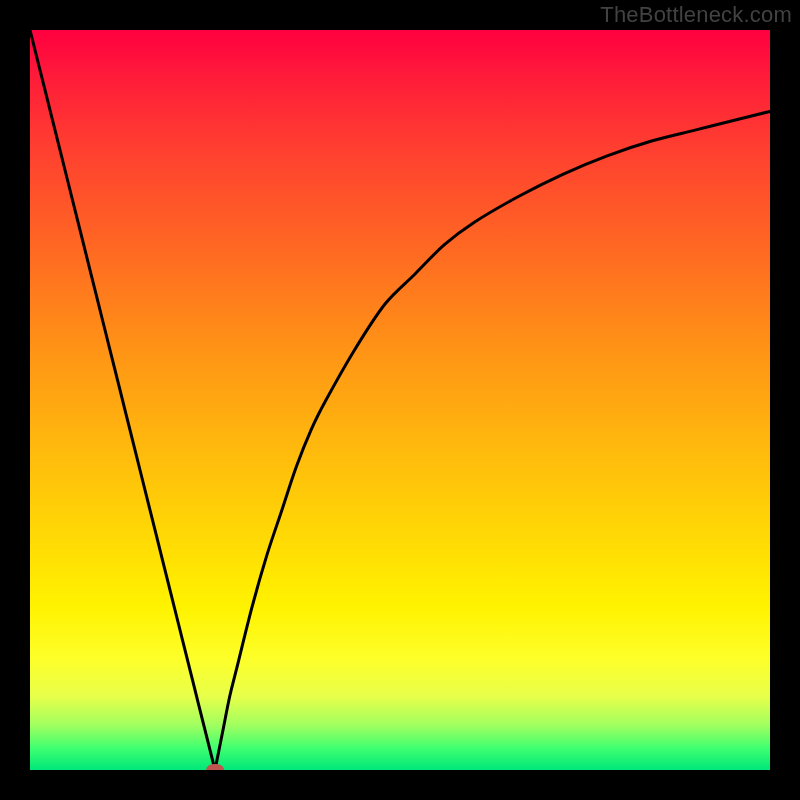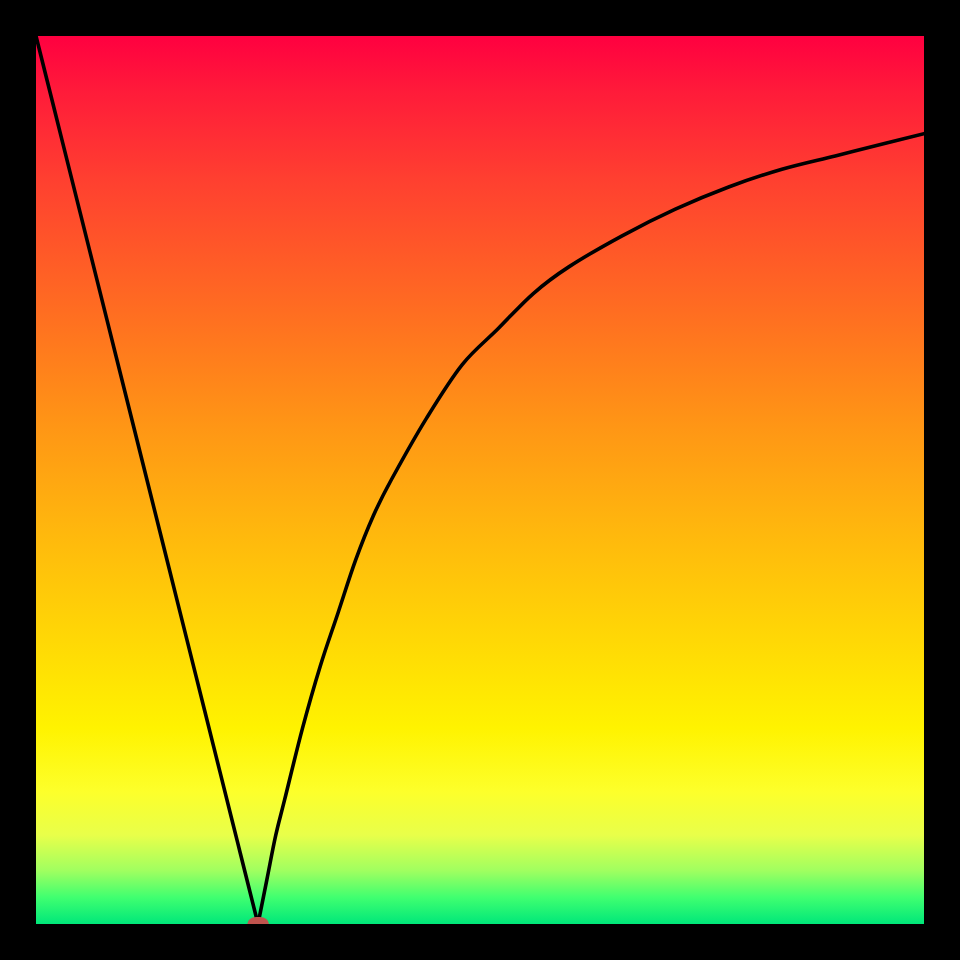--- a/index.html
+++ b/index.html
@@ -67,20 +67,21 @@
     background: #c0544e;
     border-radius: 50% / 60%;
     transform: translate(-50%, -50%);
   }
 </style>
 </head>
 <body>
 
 <div class="frame">
 
+  <div class="watermark">TheBottleneck.com</div>
 
   <div class="plot-area">
     <div class="gradient"></div>
 
     <svg class="curve" viewBox="0 0 740 740" preserveAspectRatio="none">
       <path id="left-path" fill="none" stroke="#000000" stroke-width="3" stroke-linecap="round" stroke-linejoin="round" d="M0.00,0.00 C 2.47,9.87 9.87,39.47 14.80,59.20 C 19.73,78.93 24.67,98.67 29.60,118.40 C 34.53,138.13 39.47,157.87 44.40,177.60 C 49.33,197.33 54.27,217.07 59.20,236.80 C 64.13,256.53 69.07,276.27 74.00,296.00 C 78.93,315.73 83.87,335.47 88.80,355.20 C 93.73,374.93 98.67,394.67 103.60,414.40 C 108.53,434.13 113.47,453.87 118.40,473.60 C 123.33,493.33 128.27,513.07 133.20,532.80 C 138.13,552.53 143.07,572.27 148.00,592.00 C 152.93,611.73 159.10,636.40 162.80,651.20 C 166.50,666.00 167.73,670.93 170.20,680.80 C 172.67,690.67 175.13,700.53 177.60,710.40 C 180.07,720.27 183.77,735.07 185.00,740.00"></path>
       <path id="right-path" fill="none" stroke="#000000" stroke-width="3" stroke-linecap="round" stroke-linejoin="round" d="M185.00,740.00 C 186.23,733.83 189.93,715.33 192.40,703.00 C 194.87,690.67 197.33,677.10 199.80,666.00 C 202.27,654.90 203.50,651.20 207.20,636.40 C 210.90,621.60 217.07,595.70 222.00,577.20 C 226.93,558.70 231.87,541.43 236.80,525.40 C 241.73,509.37 246.67,495.80 251.60,481.00 C 256.53,466.20 261.47,450.17 266.40,436.60 C 271.33,423.03 276.27,410.70 281.20,399.60 C 286.13,388.50 288.60,383.57 296.00,370.00 C 303.40,356.43 315.73,334.23 325.60,318.20 C 335.47,302.17 345.33,286.13 355.20,273.80 C 365.07,261.47 374.93,254.07 384.80,244.20 C 394.67,234.33 404.53,223.23 414.40,214.60 C 424.27,205.97 431.67,200.42 444.00,192.40 C 456.33,184.38 473.60,174.52 488.40,166.50 C 503.20,158.48 518.00,151.08 532.80,144.30 C 547.60,137.52 562.40,131.35 577.20,125.80 C 592.00,120.25 606.80,115.32 621.60,111.00 C 636.40,106.68 651.20,103.60 666.00,99.90 C 680.80,96.20 698.07,91.88 710.40,88.80 C 722.73,85.72 735.07,82.63 740.00,81.40"></path>
     </svg>
 
     <div id="min-marker" class="marker" style="left: 185px; top: 740px; width: 17.76px; height: 11.84px; background: rgb(192, 84, 78);"></div>

